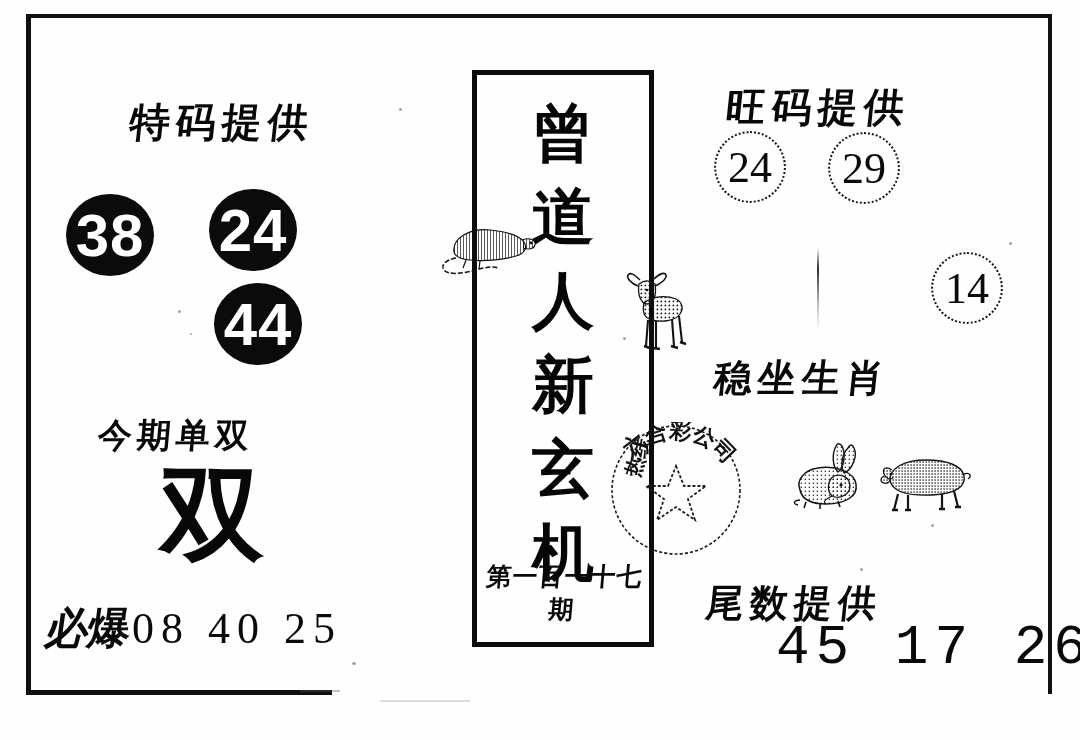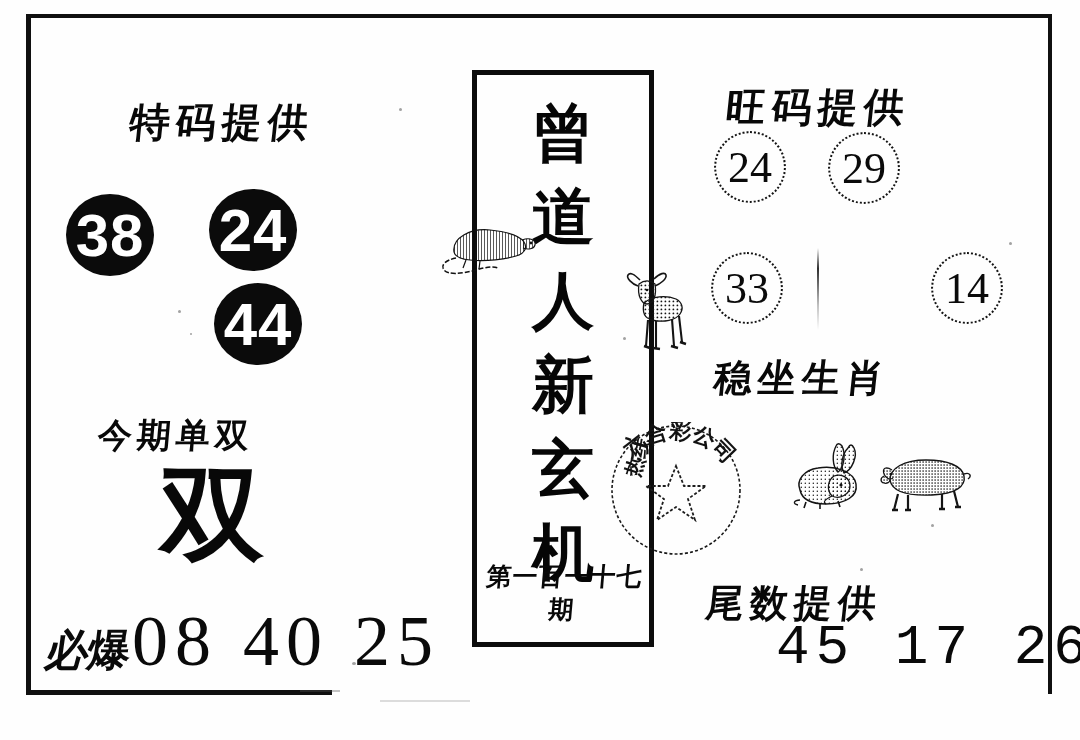--- a/index.html
+++ b/index.html
@@ -103,21 +103,21 @@
   }
   #left-bao-label {
     font-family: "DejaVu Serif", serif;
     font-weight: bold;
     font-size: 43px;
     letter-spacing: -1px;
     transform: skewX(-8deg);
   }
   #left-bao-nums {
     font-family: "Liberation Serif", serif;
-    font-size: 72px;
+    font-size: 44px;
     letter-spacing: 7px;
     margin-left: 2px;
   }
 
   
   #center-panel {
     position: absolute;
     left: 472px;
     top: 70px;
     width: 182px;
@@ -346,21 +346,20 @@
       <tspan>热线</tspan>
     </text>
     <path d="M68,44 L76,64 L98,64 L80,77 L87,98 L68,85 L49,98 L56,77 L38,64 L60,64 Z" fill="none" stroke="#1d1d1d" stroke-width="1.8" stroke-dasharray="3 2"></path>
   </svg>
 
   <div class="hdr-cn" id="right-title">旺码提供</div>
 
   <div class="ball-outline" id="ball-r-24">24</div>
   <div class="ball-outline" id="ball-r-46">29</div>
 
-  <div class="ball-outline" id="ball-r-33">33</div>
   <div class="ball-outline" id="ball-r-14">14</div>
 
   <div id="scan-streak"></div>
 
   <div class="hdr-cn" id="right-zodiac-label">稳坐生肖</div>
 
   <div class="hdr-cn" id="right-tail-label">尾数提供</div>
   <div id="right-tail-nums">45 17 26</div>
 
   <div class="speck" style="left:399px;top:108px;width:3px;height:3px;"></div>

